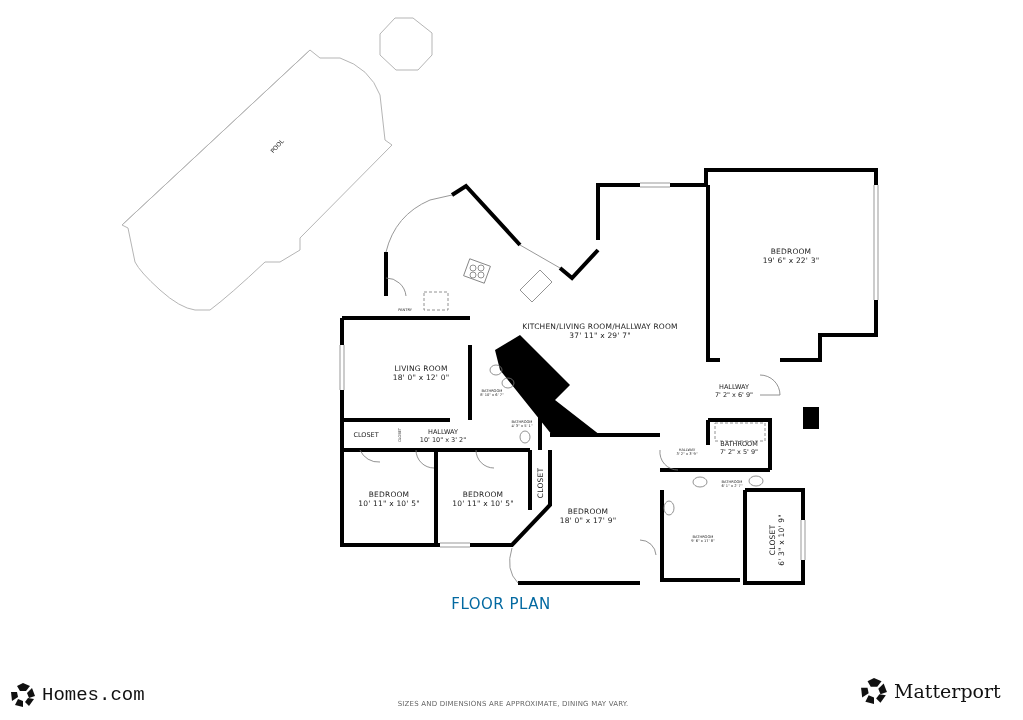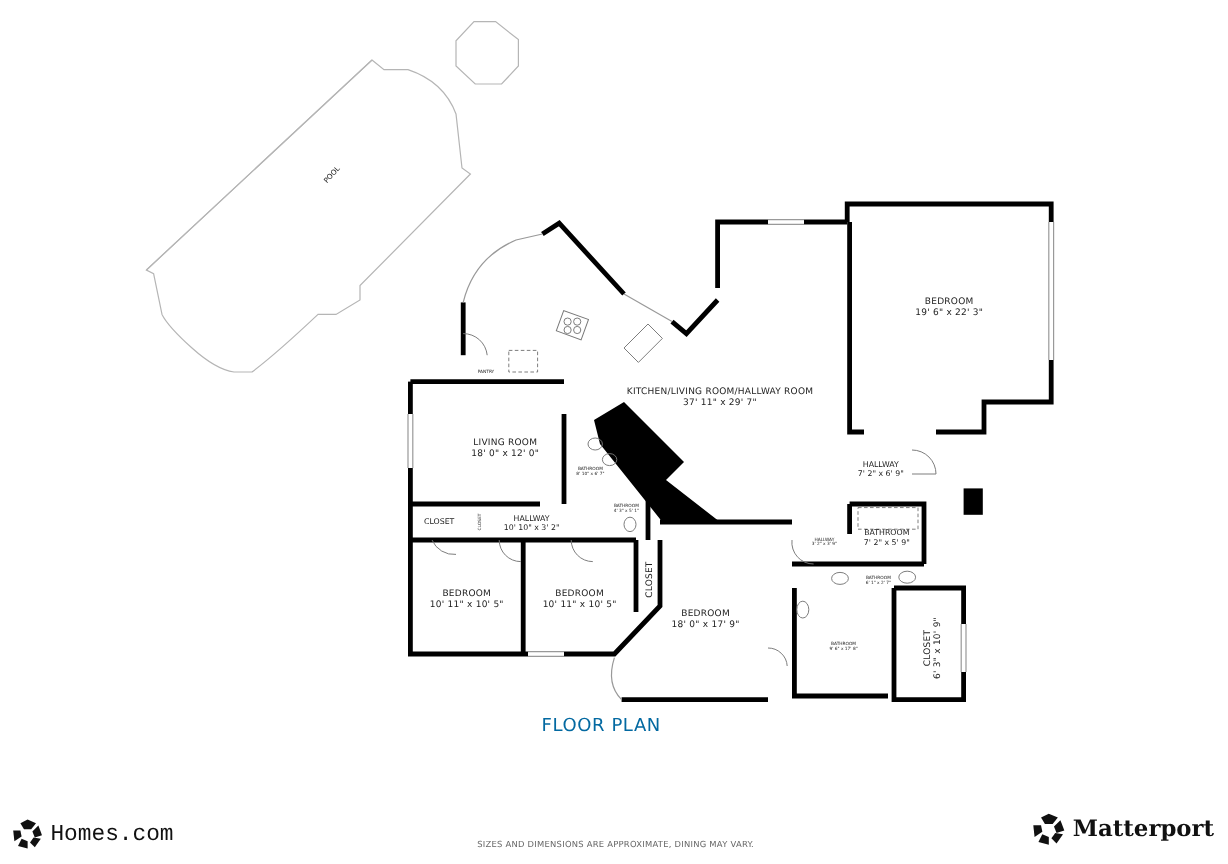--- a/index.html
+++ b/index.html
@@ -10,21 +10,21 @@
   .lbl .d { display:block; }
   .big { font-size:7.5px; letter-spacing:0.2px; }
   .med { font-size:6.5px; }
   .tiny { font-size:3.6px; }
   .rot { transform:translate(-50%,-50%) rotate(-90deg); }
   .pool { transform:translate(-50%,-50%) rotate(-48deg); font-size:6px; }
   #title { position:absolute; left:501px; top:604px; transform:translate(-50%,-50%); font-size:15px; letter-spacing:0.5px; color:#0369a1; }
   #disclaimer { position:absolute; left:513px; top:704px; transform:translate(-50%,-50%); font-size:7px; color:#666; letter-spacing:0.2px; }
   .brand { position:absolute; display:flex; align-items:center; gap:6px; color:#111; }
   #homes { left:10px; top:660px; font-family:Liberation Mono, monospace; font-size:19px;margin-top:22px; }
-  #matterport { left:860px; top:677px; font-family:"DejaVu Serif", serif; font-size:19px;font-weight:bold; }
+  #matterport { left:860px; top:677px; font-family:"DejaVu Serif", serif; font-size:19px; }
 </style>
 </head>
 <body>
 
 <svg id="plan" viewBox="0 0 1023 720" xmlns="http://www.w3.org/2000/svg">
 
   <g fill="none" stroke="#b5b5b5" stroke-width="1">
     <path d="M310,50 L320,58 L340,58 Q370,68 380,95 L385,140 L392,145 L300,238 L300,250 L280,262 L265,262 Q230,295 210,310 L195,310 Q180,308 160,290 Q140,272 135,262 L128,228 L122,225 Z"></path>
     <path d="M122,225 L310,50"></path>
     <path d="M395,18 L413,18 L432,33 L432,55 L418,70 L396,70 L380,55 L380,34 Z"></path>

